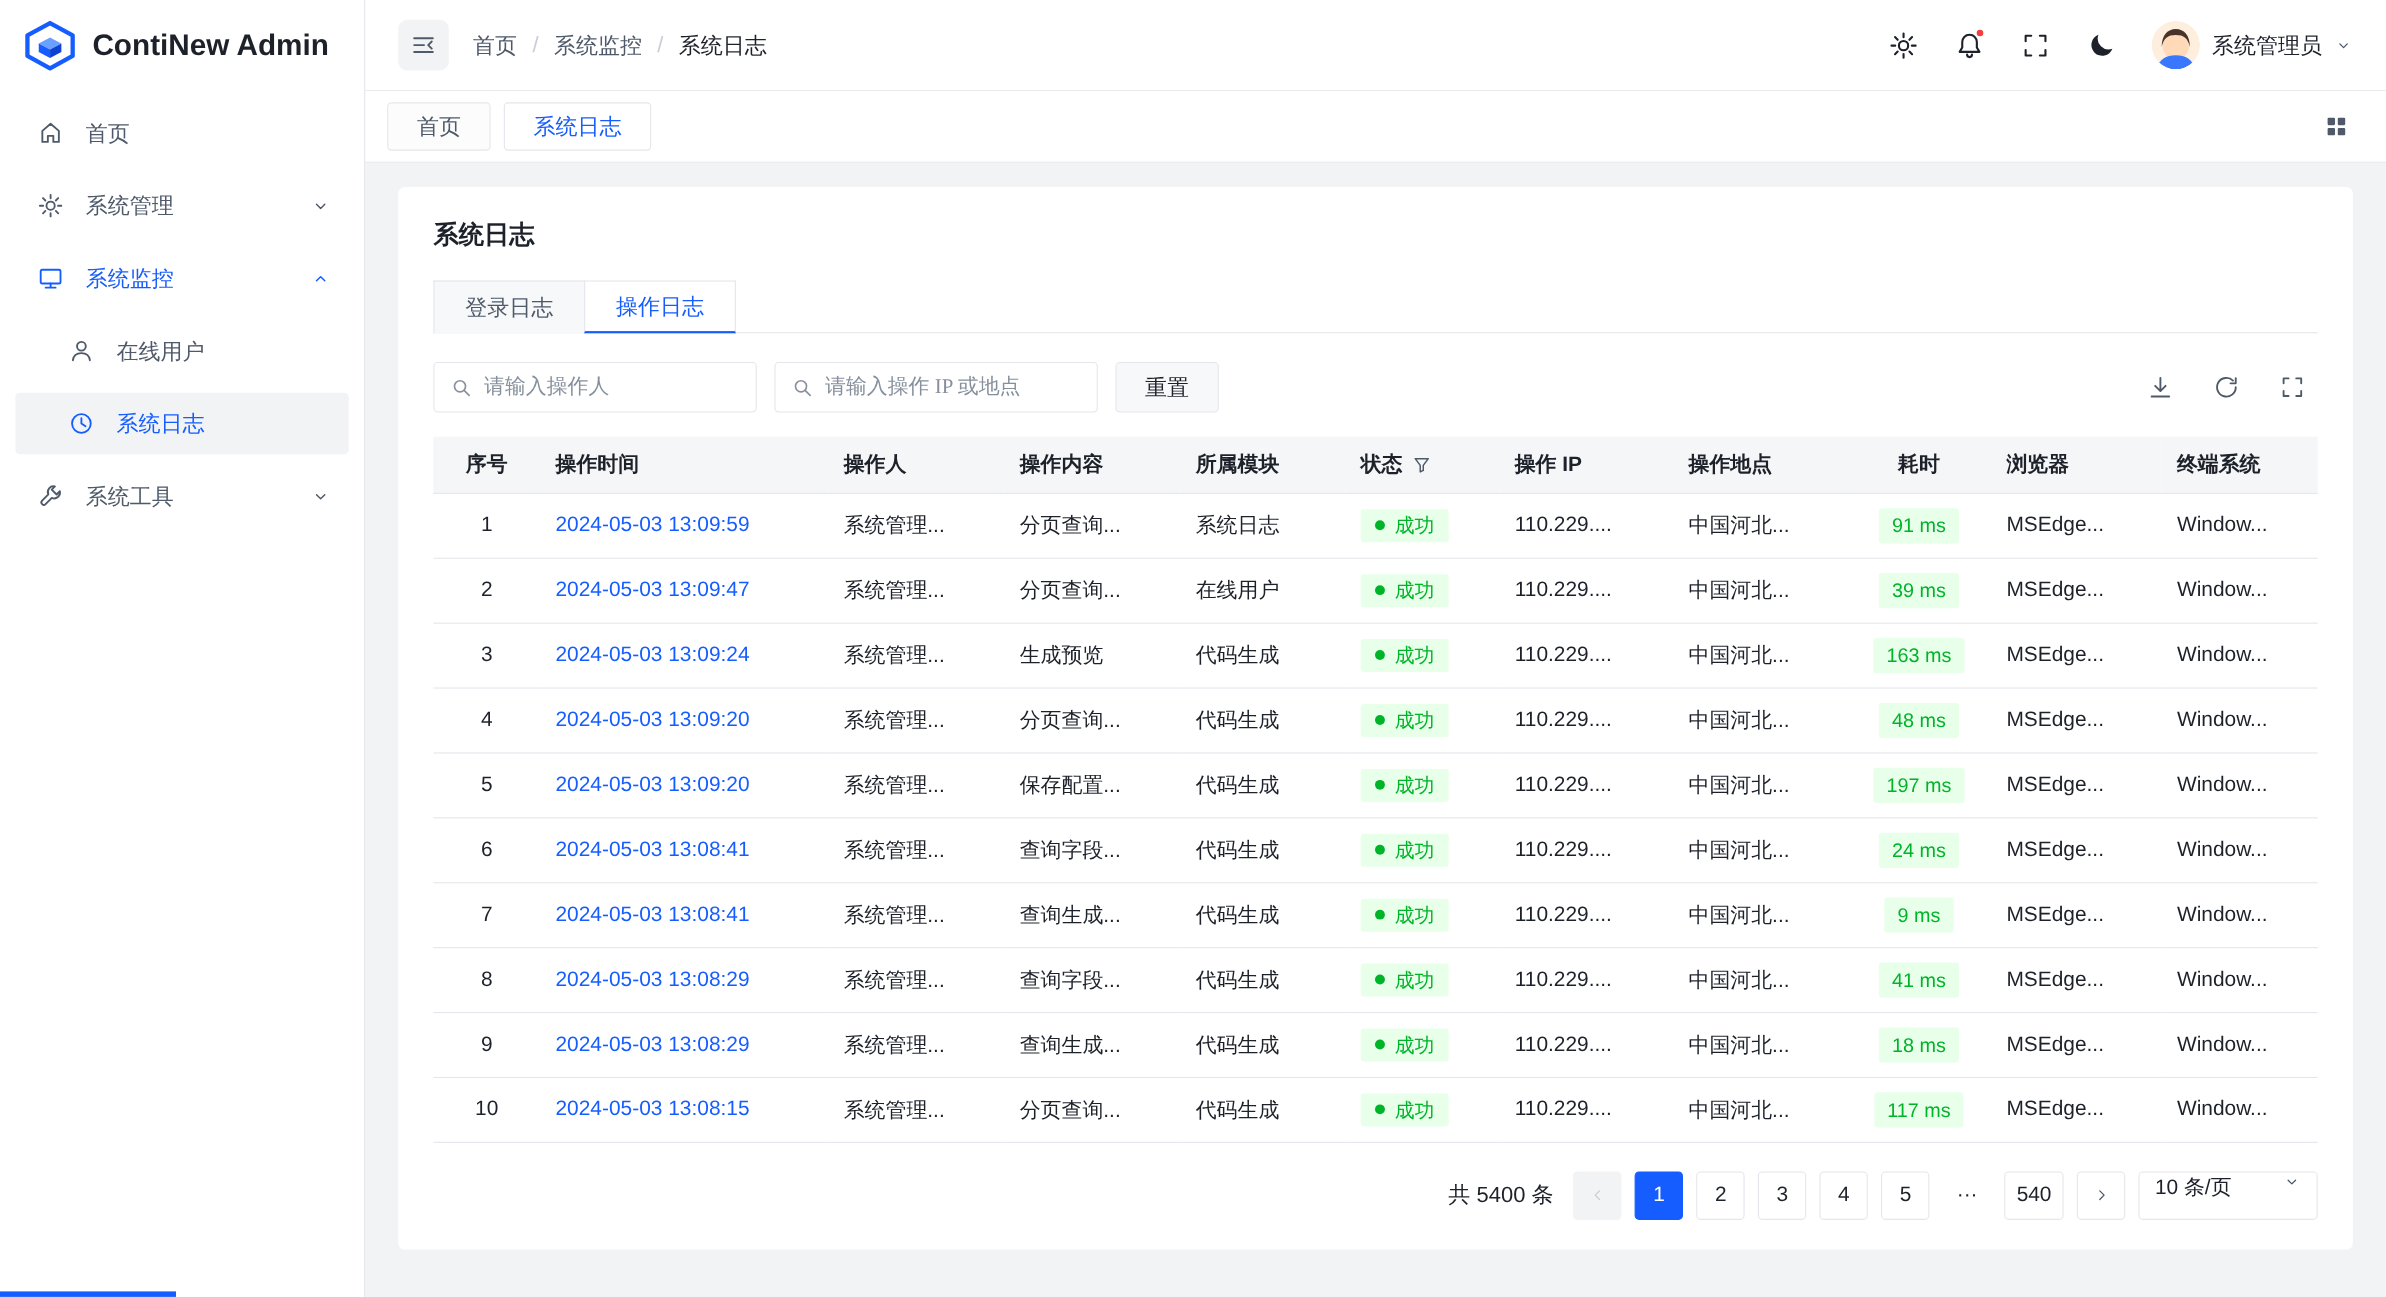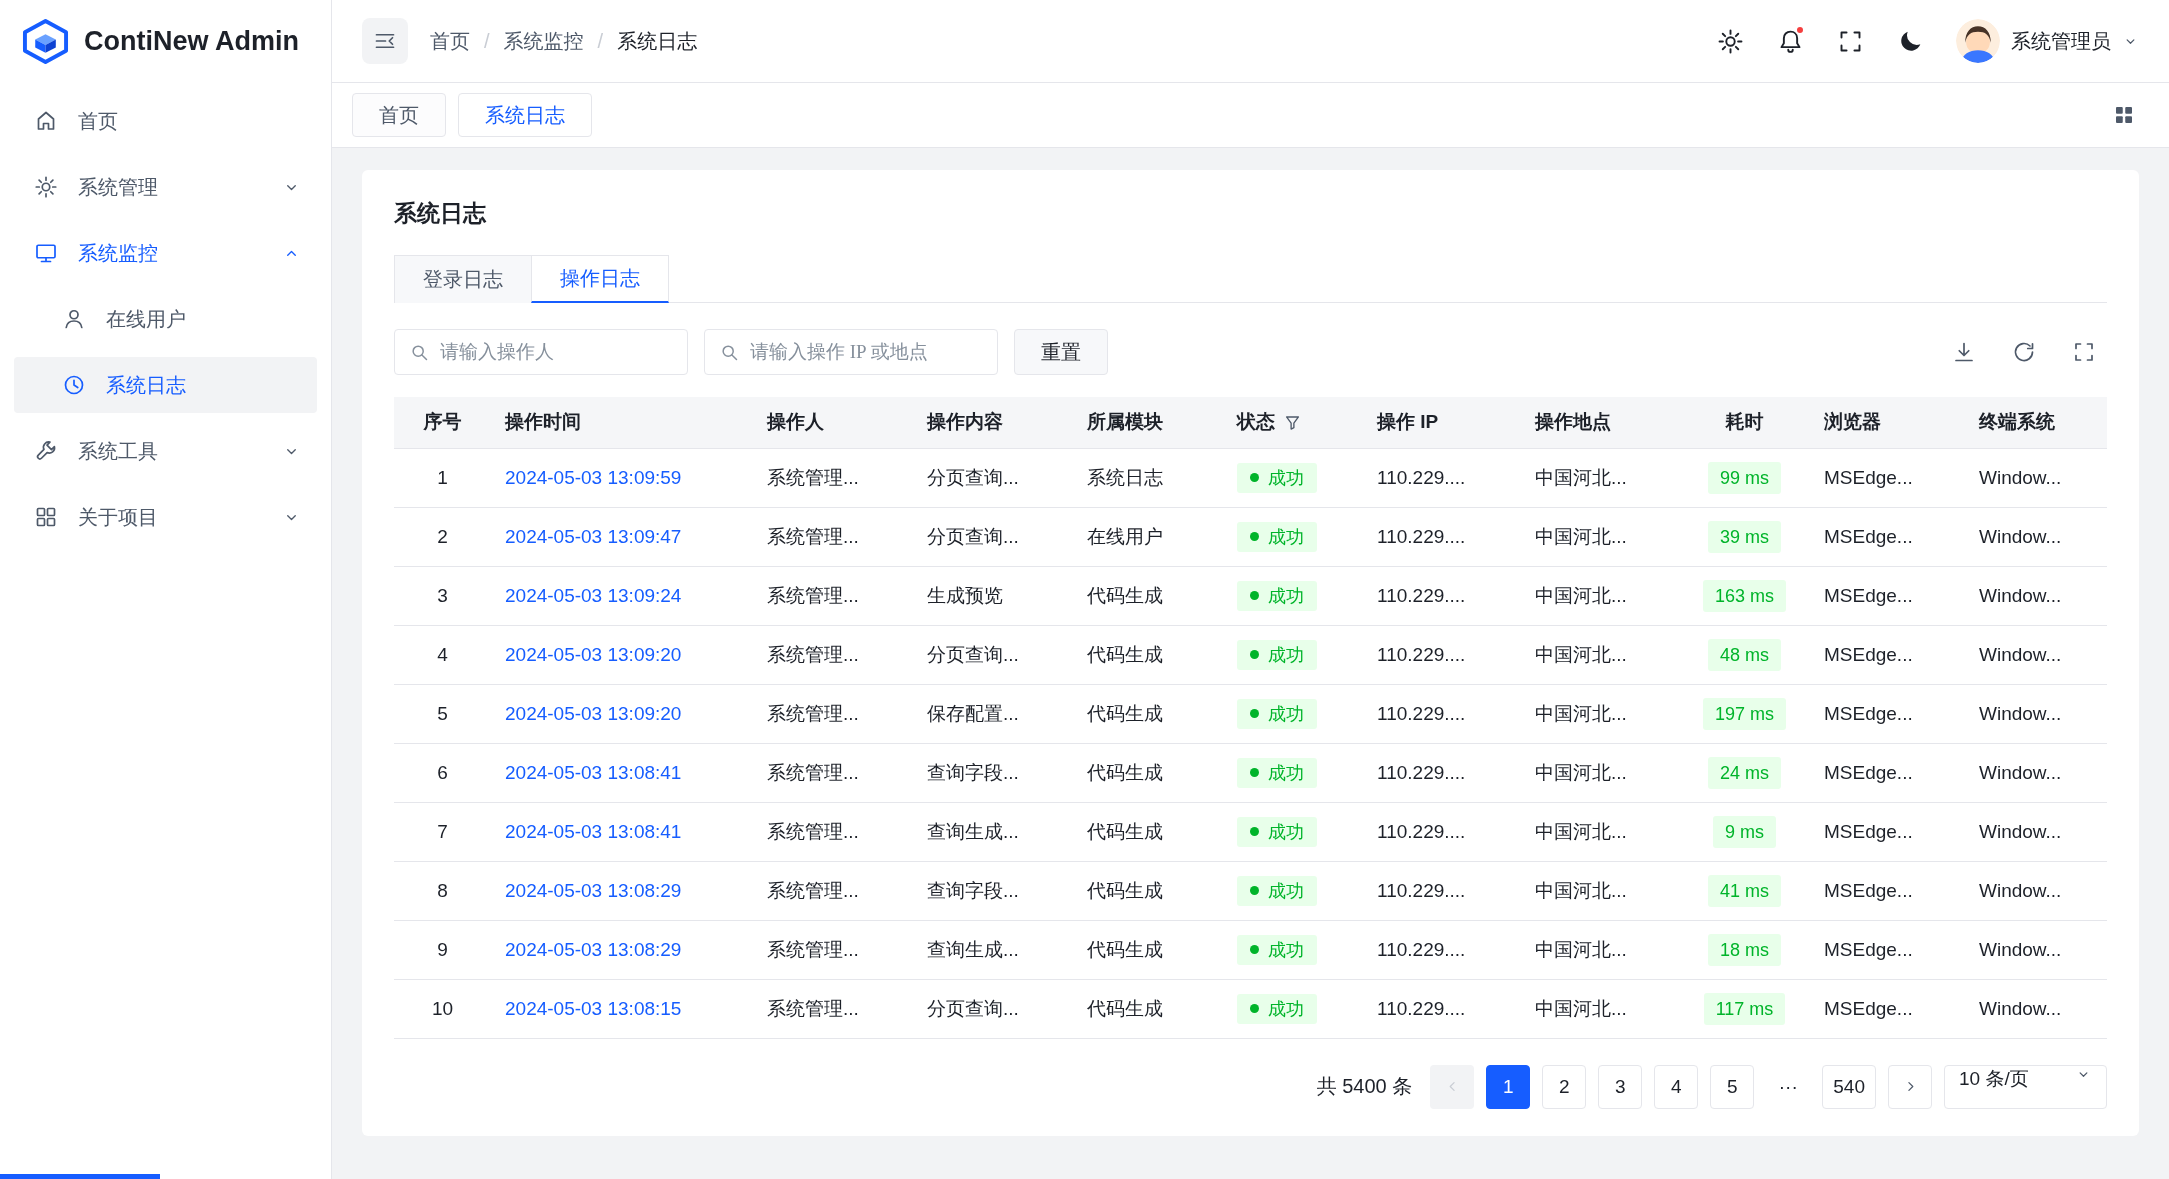--- a/index.html
+++ b/index.html
@@ -179,36 +179,20 @@
           </span>
           <span class="mi-label">系统日志</span>
         </div>
         <div class="menu-item">
           <span class="i24 mi-icon">
             <svg viewBox="0 0 48 48" fill="none" stroke="currentColor" stroke-width="3.4" stroke-linecap="round" stroke-linejoin="round">
               <path d="M40.8 15.2a10.5 10.5 0 0 1-14.6 12L14.9 38.5a4.4 4.4 0 0 1-6.3-6.3L19.9 20.9A10.5 10.5 0 0 1 31.9 6.3L26 12.2l8.9 8.9 5.9-5.9z"></path>
             </svg>
           </span>
           <span class="mi-label">系统工具</span>
-          <span class="i18 mi-chevron">
-            <svg viewBox="0 0 48 48" fill="none" stroke="currentColor" stroke-width="3.4" stroke-linecap="round" stroke-linejoin="round">
-              <path d="M14.5 19.5 24 29l9.5-9.5"></path>
-            </svg>
-          </span>
-        </div>
-        <div class="menu-item">
-          <span class="i24 mi-icon">
-            <svg viewBox="0 0 48 48" fill="none" stroke="currentColor" stroke-width="3.4" stroke-linecap="round" stroke-linejoin="round">
-              <rect x="7" y="7" width="14" height="14" rx="2"></rect>
-              <rect x="27" y="7" width="14" height="14" rx="2"></rect>
-              <rect x="7" y="27" width="14" height="14" rx="2"></rect>
-              <rect x="27" y="27" width="14" height="14" rx="2"></rect>
-            </svg>
-          </span>
-          <span class="mi-label">关于项目</span>
           <span class="i18 mi-chevron">
             <svg viewBox="0 0 48 48" fill="none" stroke="currentColor" stroke-width="3.4" stroke-linecap="round" stroke-linejoin="round">
               <path d="M14.5 19.5 24 29l9.5-9.5"></path>
             </svg>
           </span>
         </div>
       </nav>
     <div class="side-progress"></div>
   </aside>
 
@@ -451,21 +435,21 @@
                 <td><span class="link">2024-05-03 13:09:59</span></td>
                 <td>系统管理...</td>
                 <td>分页查询...</td>
                 <td>系统日志</td>
                 <td><span class="status-pill">
                     <span class="dot"></span>
                     <span>成功</span>
                   </span></td>
                 <td>110.229....</td>
                 <td>中国河北...</td>
-                <td class="center"><span class="cost-badge">99 ms</span></td>
+                <td class="center"><span class="cost-badge">91 ms</span></td>
                 <td>MSEdge...</td>
                 <td>Window...</td>
               </tr>
               <tr>
                 <td class="center">2</td>
                 <td><span class="link">2024-05-03 13:09:47</span></td>
                 <td>系统管理...</td>
                 <td>分页查询...</td>
                 <td>在线用户</td>
                 <td><span class="status-pill">

